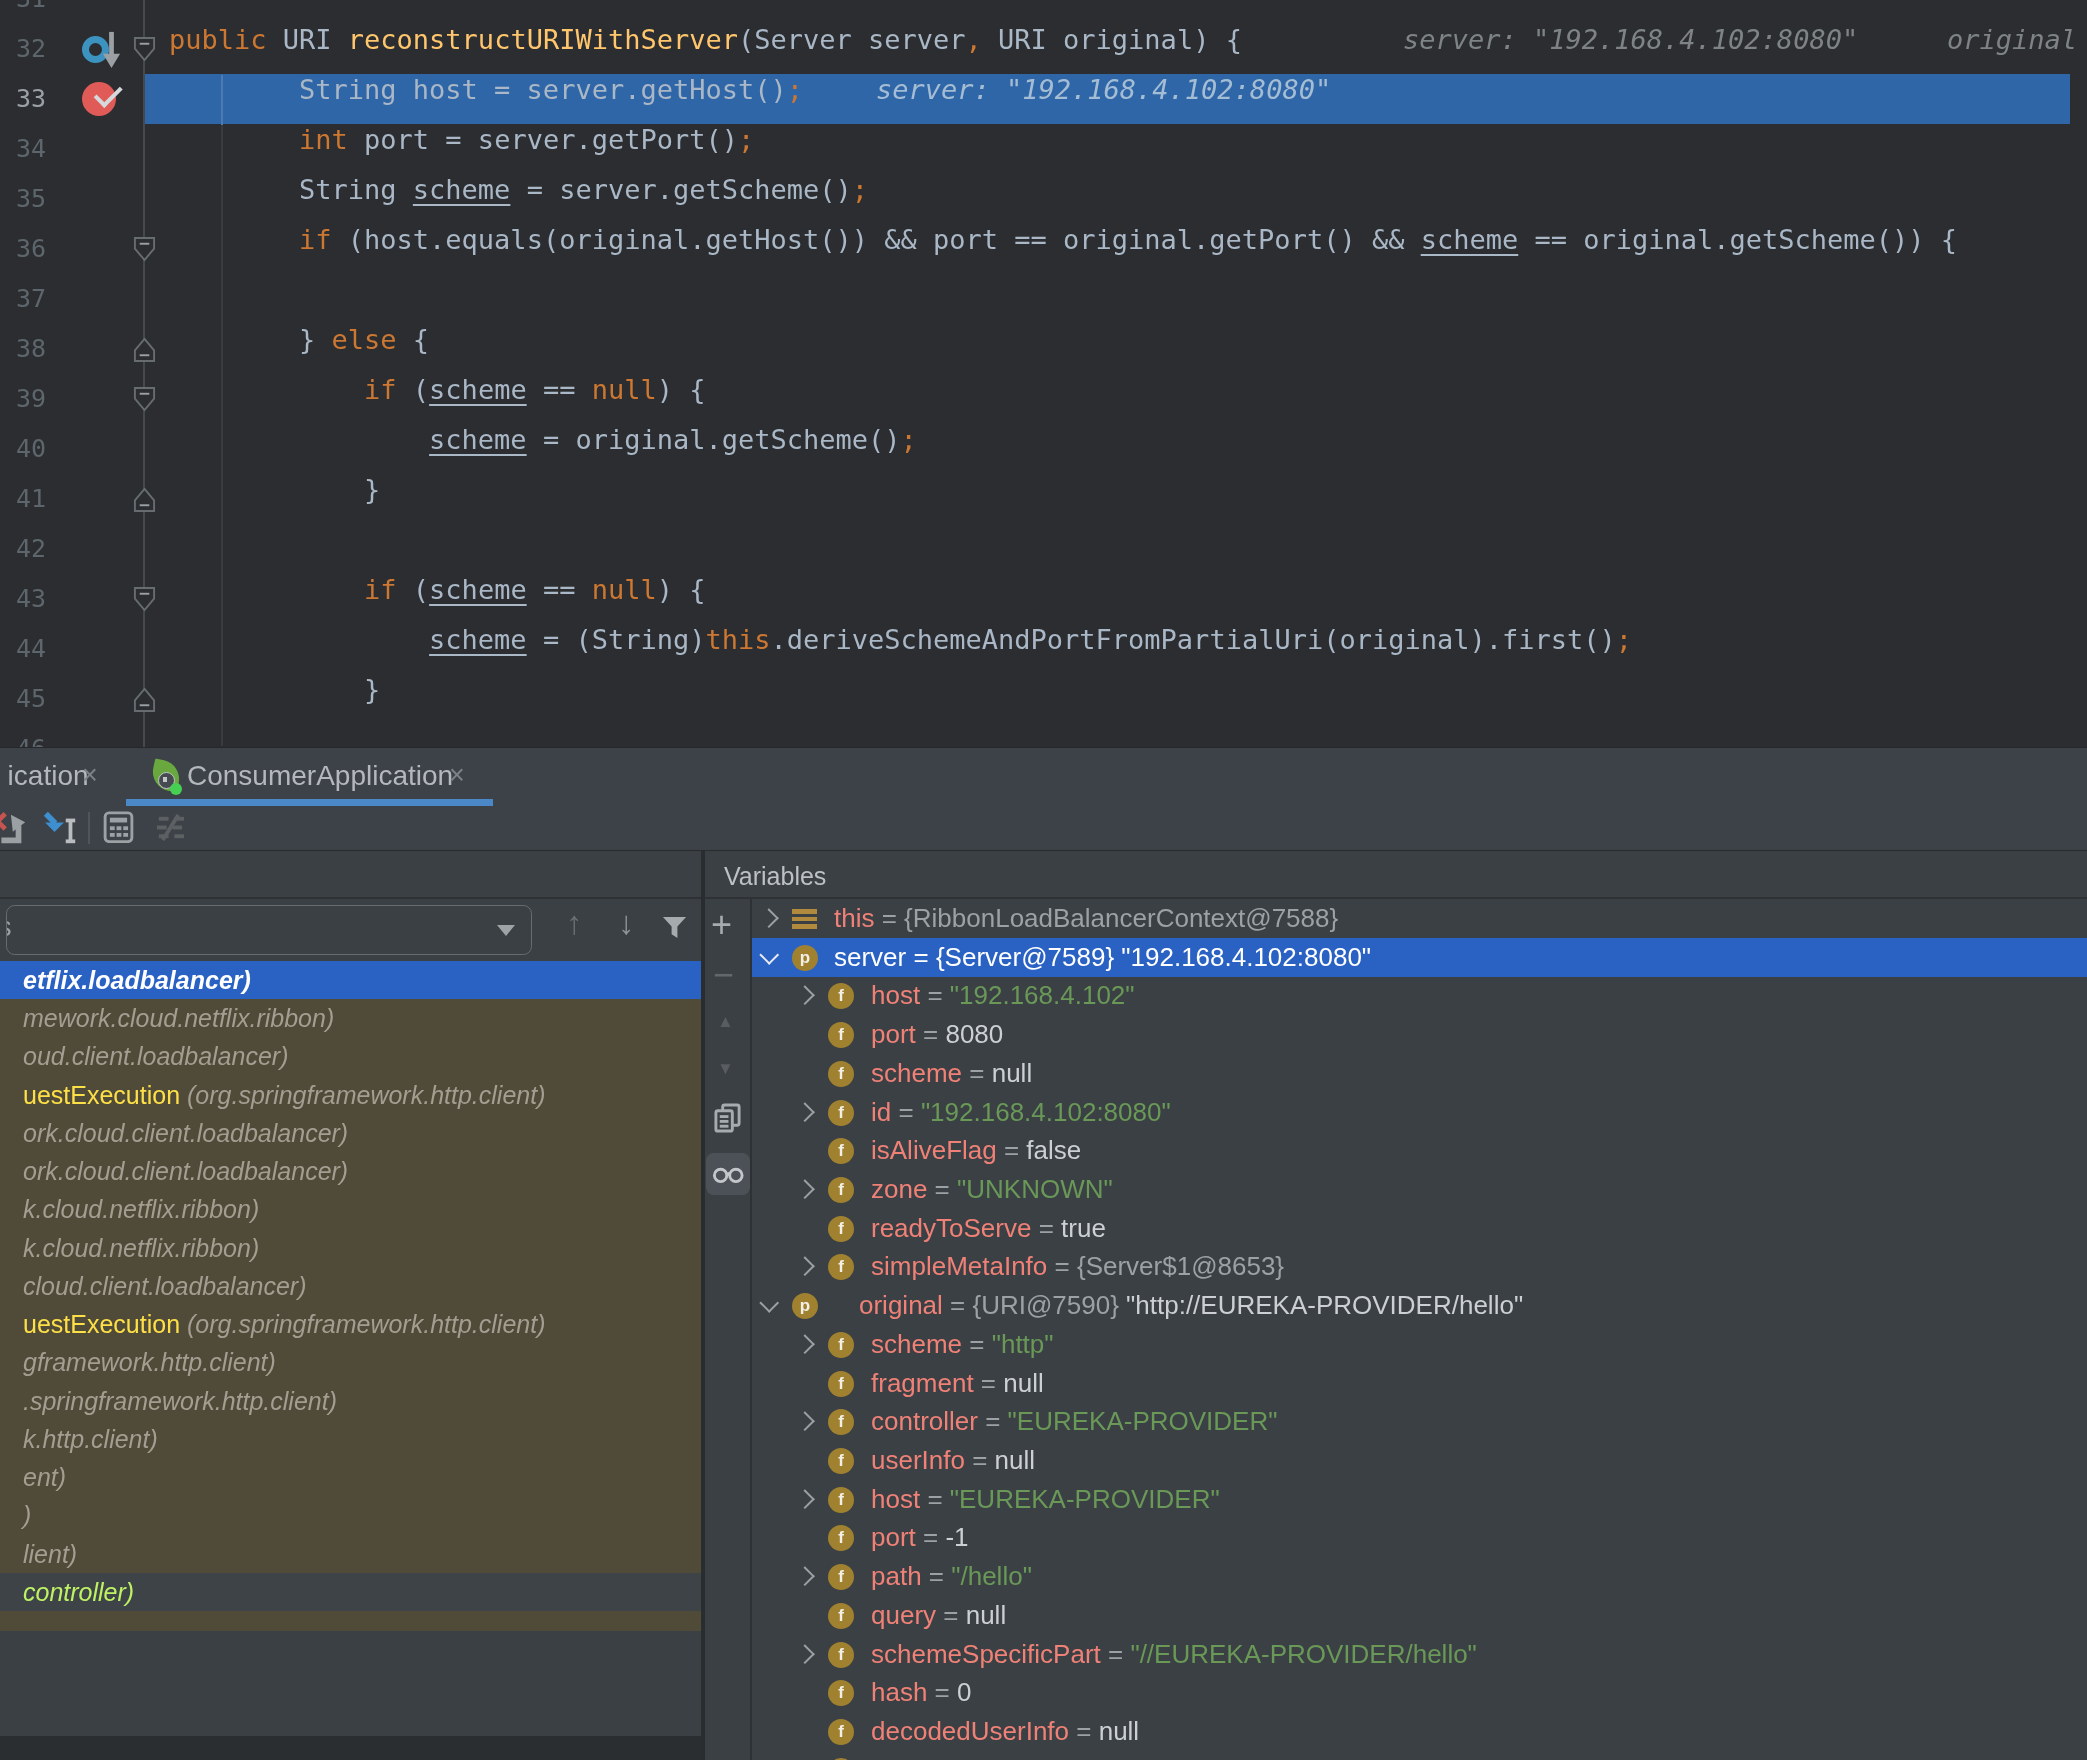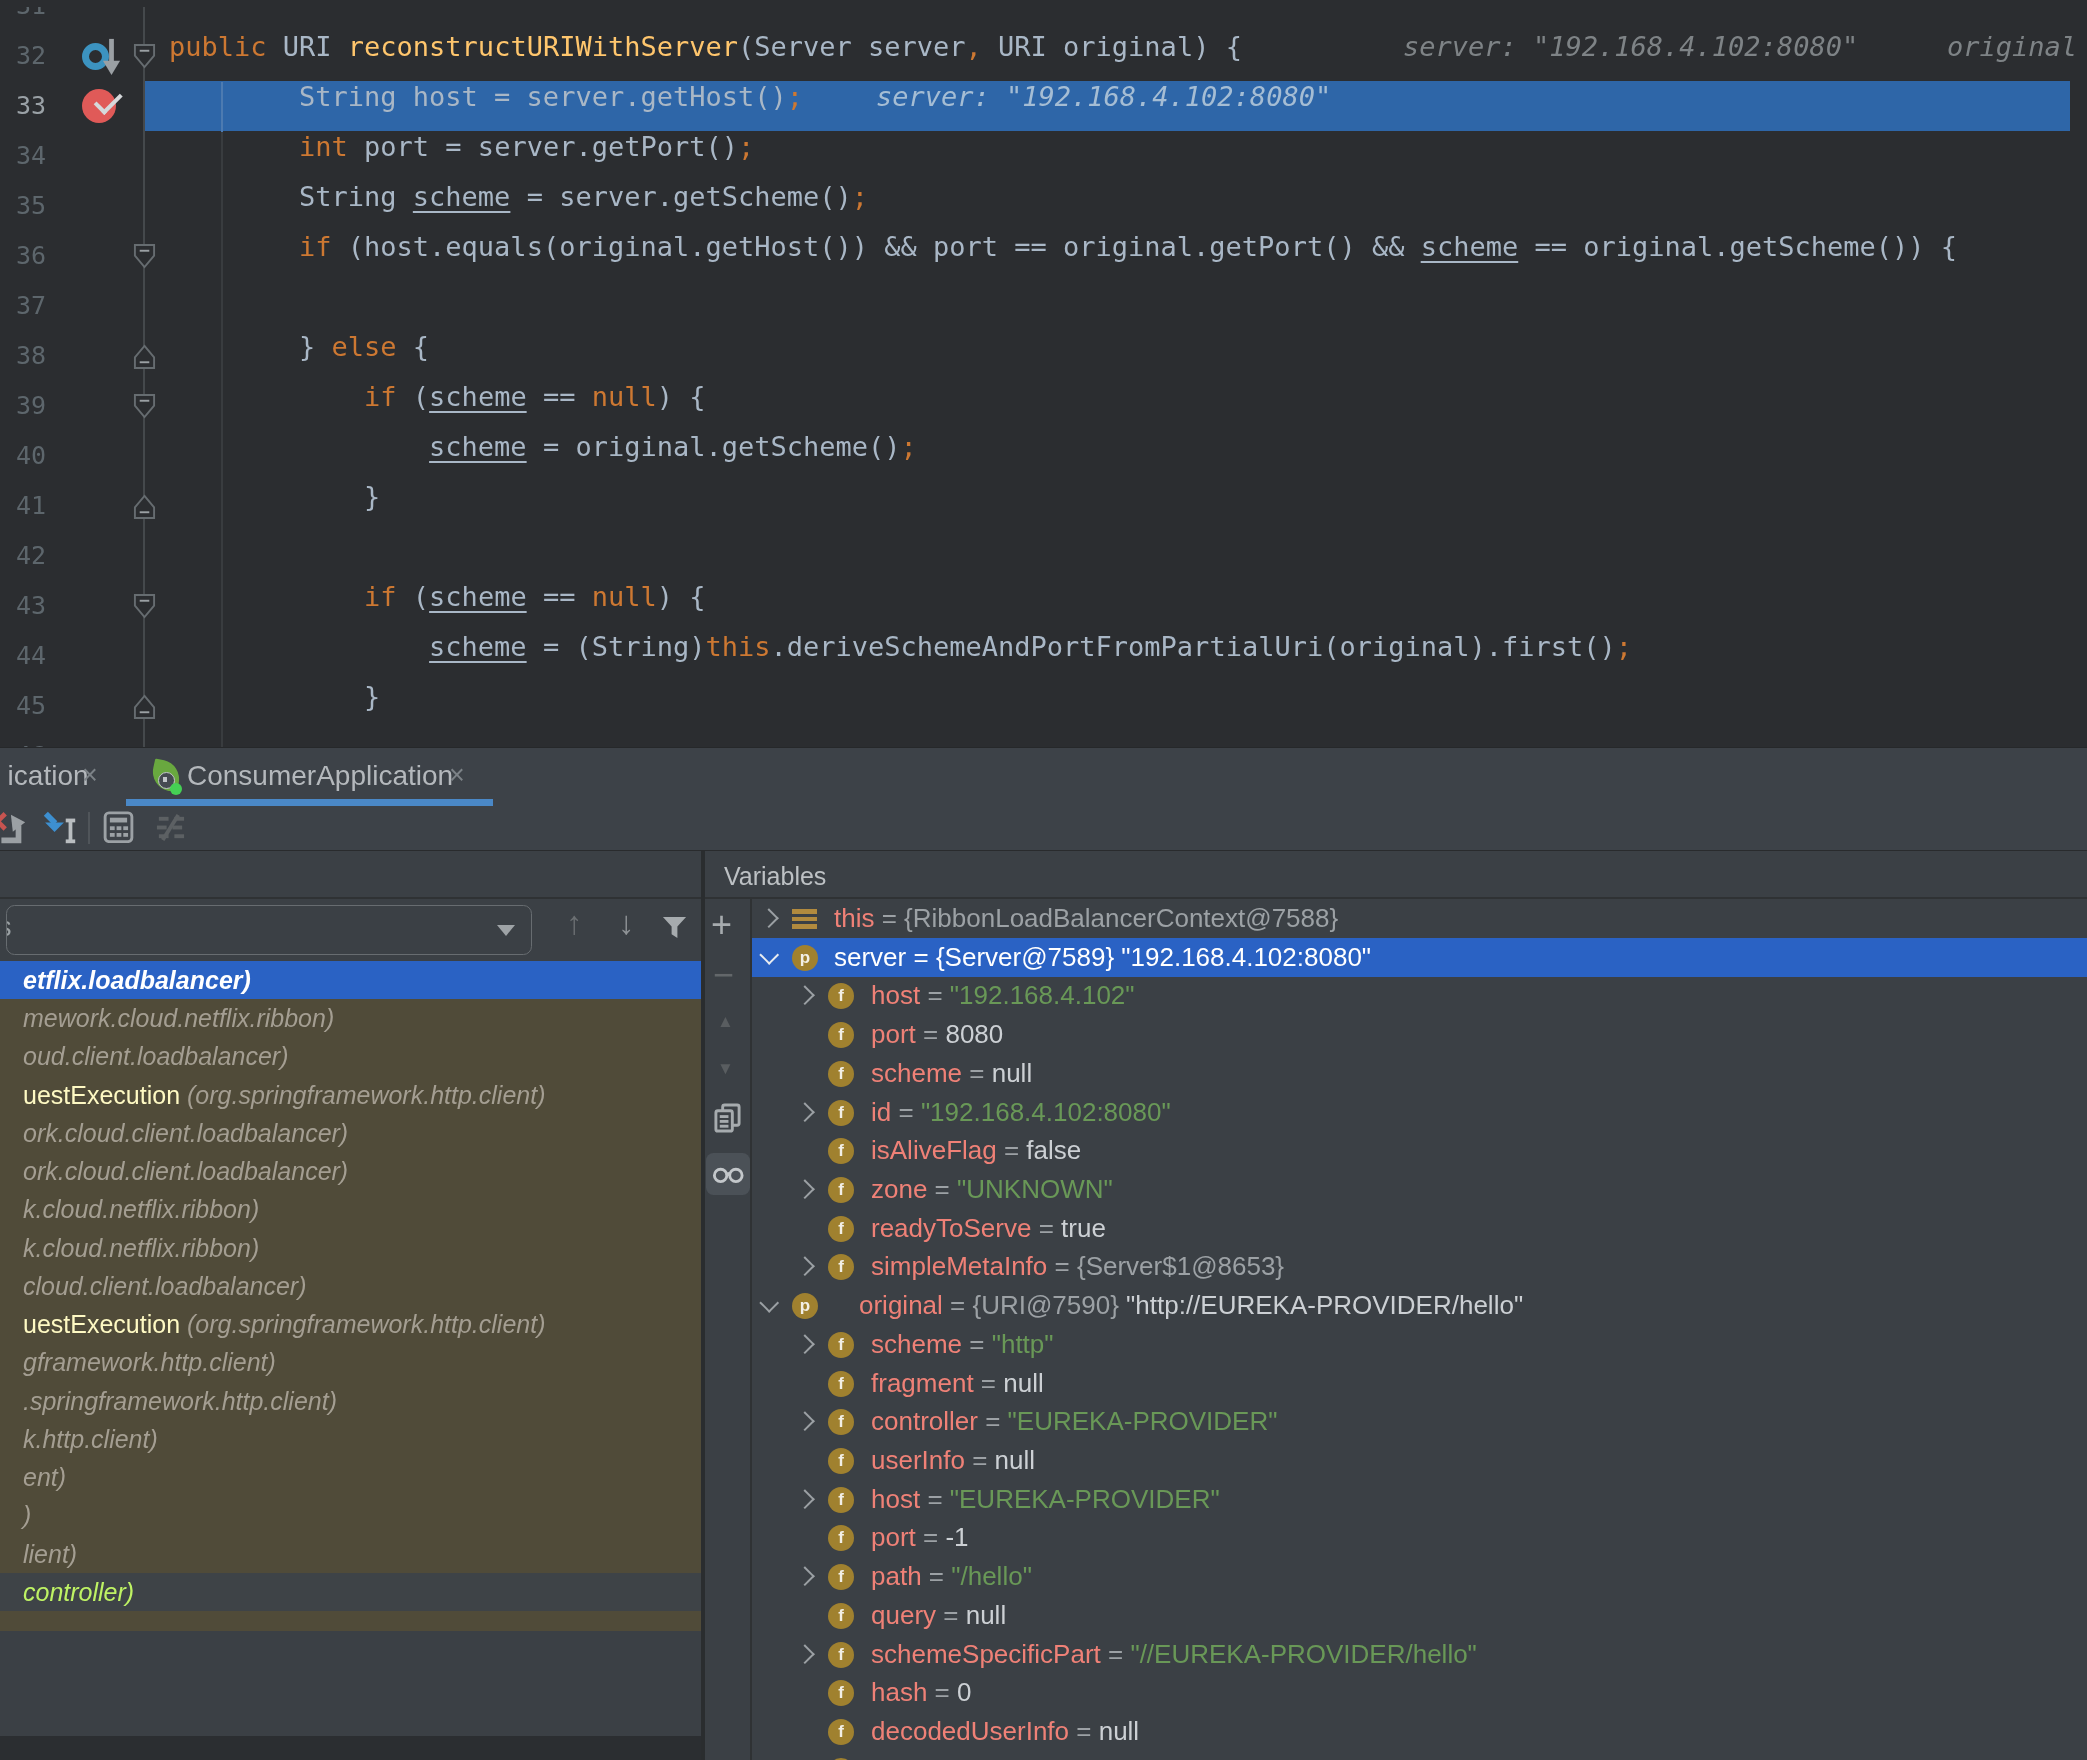--- a/index.html
+++ b/index.html
@@ -1,21 +1,21 @@
 <!DOCTYPE html>
 <html><head>
 <meta charset="utf-8">
 <style>
   html,body{margin:0;padding:0}
   body{width:2088px;height:1761px;background:#2b2d30;overflow:hidden;position:relative;
        font-family:"Liberation Sans",sans-serif}
   .abs{position:absolute}
 
   
-  #editor{position:absolute;left:0;top:7px;width:2088px;height:879px;overflow:hidden;background:#2b2d30}
+  #editor{position:absolute;left:0;top:0;width:2088px;height:879px;overflow:hidden;background:#2b2d30}
   #exec-line-bg{position:absolute;left:145px;top:74px;width:1925px;height:50px;background:#2e66a8}
   #fold-line{position:absolute;left:143px;top:0;width:1.9px;height:747px;background:#45494c}
   #indent-guide{position:absolute;left:221px;top:124px;width:1.9px;height:622px;background:#393c3f}
   #indent-guide-hl{position:absolute;left:221px;top:75px;width:1.9px;height:50px;background:#4d7bb1}
   .line{position:absolute;left:0;width:2088px;height:50px}
   .lnum{position:absolute;left:0;top:0;width:46px;height:50px;text-align:right;
         font:25px "DejaVu Sans Mono",monospace;color:#5d666c;line-height:50px}
   .lnum.cur{color:#9aa1a6}
   .code{position:absolute;left:169px;top:0;height:50px;line-height:50px;
         font:27px "DejaVu Sans Mono",monospace;white-space:pre;color:#a9b7c6}
@@ -61,21 +61,21 @@
   
   #thread-dropdown{position:absolute;left:5.7px;top:54px;width:526px;height:50px;border:1.9px solid #676c70;
                    border-radius:8.6px;box-sizing:border-box;overflow:hidden}
   #thread-dropdown .frag{position:absolute;left:-8.6px;top:5.7px;font-size:27px;color:#9aa0a3}
   #thread-dropdown .caret{position:absolute;right:15.3px;top:19px;width:0;height:0;
       border-left:9.6px solid transparent;border-right:9.6px solid transparent;border-top:11.5px solid #9ea3a6}
   .fr-arrow{position:absolute;top:54px;font-size:32.5px}
   #frames-list{position:absolute;left:0;top:110px;width:701px;height:670px;background:#504b39;overflow:hidden}
   .frow{position:absolute;left:0;width:701px;height:38px;line-height:38px;padding-left:23px;box-sizing:border-box;
         font-size:25px;font-style:italic;color:#a49e92;white-space:nowrap;overflow:hidden}
-  .frow .part-n{font-style:normal;color:#fef9c3}
+  .frow .part-n{font-style:normal;color:#fde047}
   .frow.sel{background:#2a62c4;color:#ffffff;font-weight:bold}
   .frow.user{background:#3e4347;color:#bef264}
   #frames-bottom{position:absolute;left:0;top:885px;width:701px;height:25px;background:#2b2e31}
 
   
   #vars-title{position:absolute;left:724px;top:5.7px;height:38px;line-height:38px;font-size:25px;color:#bdc1c4}
   #vars-strip-sep{position:absolute;left:750px;top:48px;width:1.9px;height:862px;background:#2f3234}
   .strip-ic{position:absolute;text-align:center}
   #glasses-btn{position:absolute;left:706px;top:302px;width:44px;height:42px;background:#4b5157;border-radius:7.6px}
   #glasses-btn svg{margin:9.6px 0 0 5.7px}

